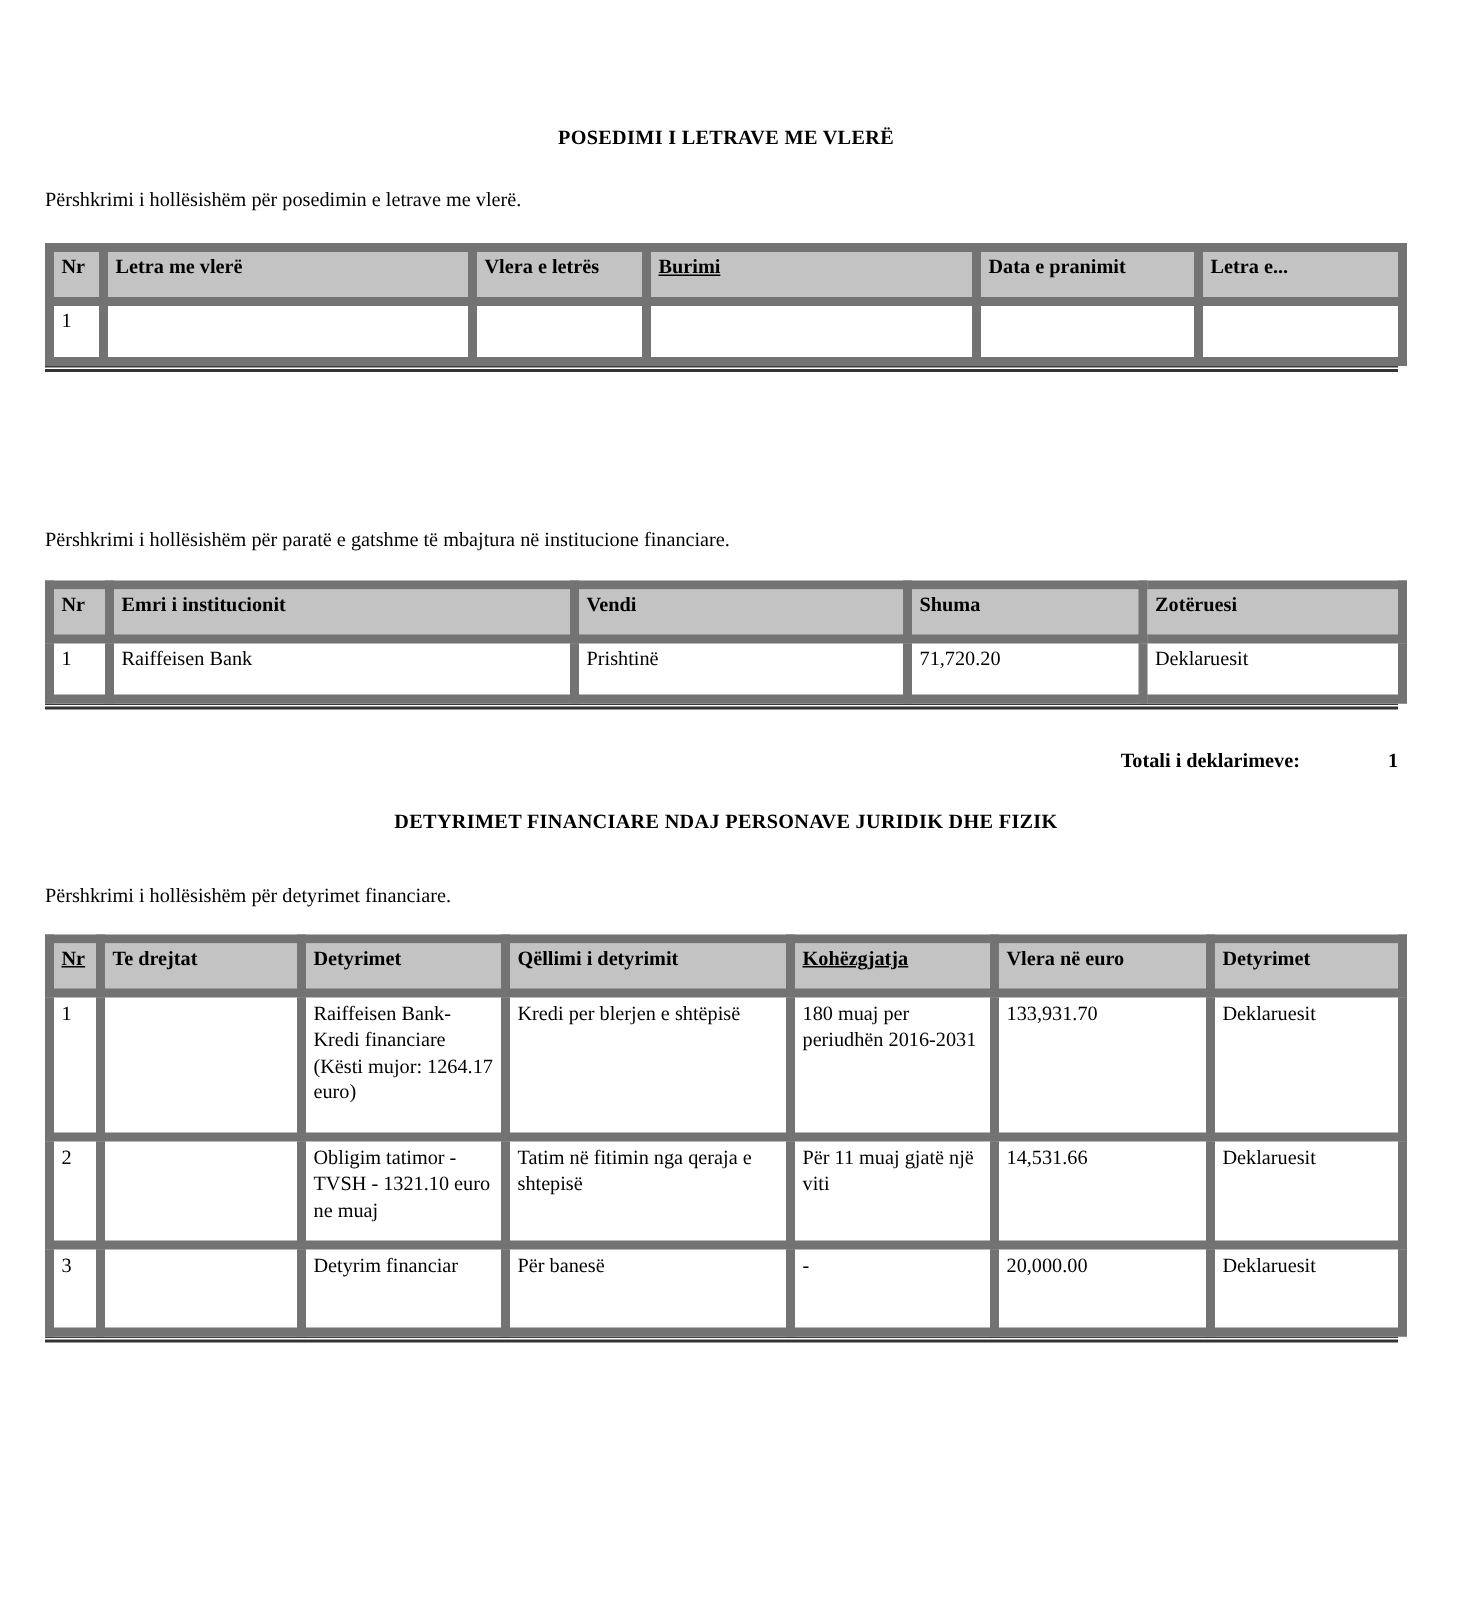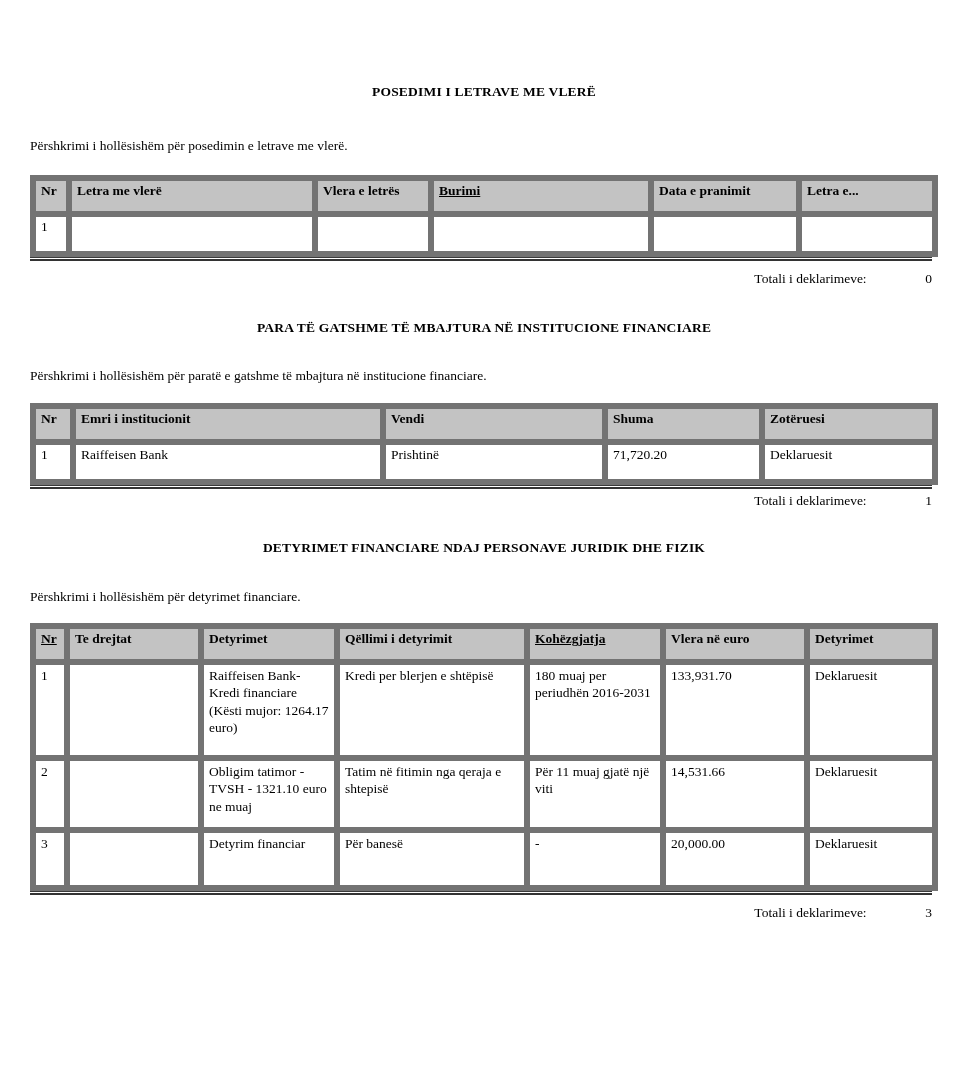--- a/index.html
+++ b/index.html
@@ -87,28 +87,28 @@
     display: inline-block;
   }
   .totals .val {
     display: inline-block;
     width: 62px;
     text-align: right;
   }
 
   
   #sec1 { position: absolute; left: 0; top: 84px; }
-  #sec1 .sec-desc { margin-top: 38px; }
+  #sec1 .sec-desc { margin-top: 25px; }
   #sec1 .tbl-wrap { margin-top: 21px; }
   #sec1 .totals { margin-top: 10px; }
 
   #sec2 { position: absolute; left: 0; top: 320px; }
   #sec2 .sec-desc { margin-top: 32px; }
   #sec2 .tbl-wrap { margin-top: 19px; }
-  #sec2 .totals { margin-top: 4px; }
+  #sec2 .totals { margin-top: 26px; font-weight: bold; }
 
   #sec3 { position: absolute; left: 0; top: 540px; }
   #sec3 .sec-desc { margin-top: 33px; }
   #sec3 .tbl-wrap { margin-top: 18px; }
   #sec3 .totals { margin-top: 10px; }
 
   
   .t1 col.c0 { width: 36px; }
   .t1 col.c1 { width: 246px; }
   .t1 col.c2 { width: 116px; }
@@ -174,28 +174,23 @@
             <td></td>
             <td></td>
             <td></td>
             <td></td>
           </tr>
         </tbody>
       </table>
       <div class="tbl-foot-rule"></div>
     </div>
 
-    <div class="totals">
-      <span class="lbl">Totali i deklarimeve:</span>
-      <span class="val">0</span>
-    </div>
   </div>
 
   <div class="section" id="sec2">
-    <div class="sec-title">PARA TË GATSHME TË MBAJTURA NË INSTITUCIONE FINANCIARE</div>
     <div class="sec-desc">Përshkrimi i hollësishëm për paratë e gatshme të mbajtura në institucione financiare.</div>
 
     <div class="tbl-wrap">
       <table class="doc-table t2">
         <colgroup>
           <col class="c0">
             <col class="c1">
             <col class="c2">
             <col class="c3">
             <col class="c4">
@@ -280,19 +275,15 @@
             <td class="cell-pad-top">Për banesë</td>
             <td class="cell-center cell-pad-top">-</td>
             <td class="cell-pad-top">20,000.00</td>
             <td class="cell-pad-top">Deklaruesit</td>
           </tr>
         </tbody>
       </table>
       <div class="tbl-foot-rule"></div>
     </div>
 
-    <div class="totals">
-      <span class="lbl">Totali i deklarimeve:</span>
-      <span class="val">3</span>
-    </div>
   </div>
 
 </div>
 
 </body></html>

